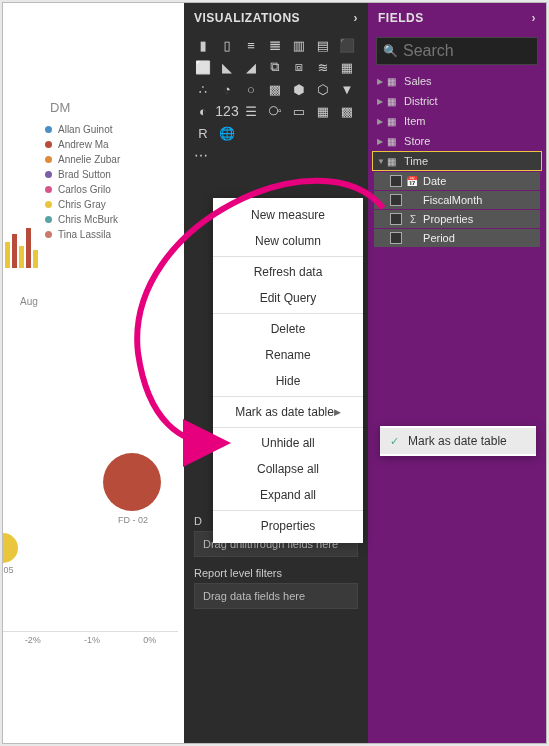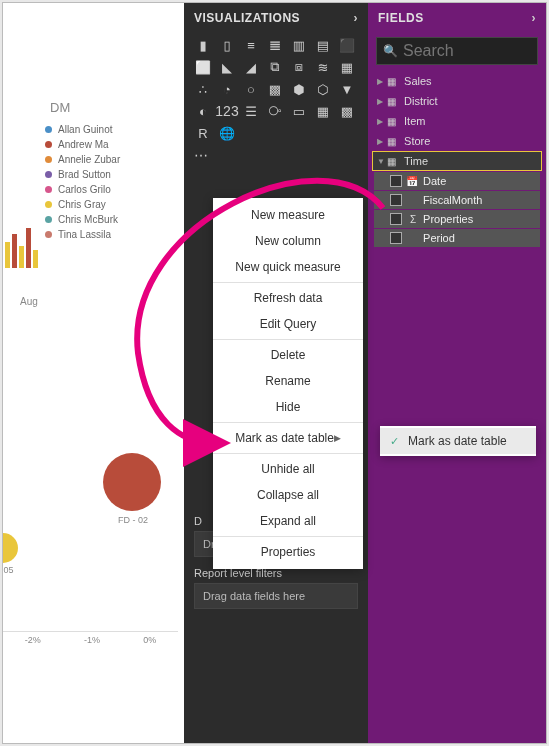--- a/index.html
+++ b/index.html
@@ -198,23 +198,20 @@
     </div>
   </div>
 
   <div class="ctx-menu">
     <div class="mi">
         <span>New measure</span>
       </div>
     <div class="mi">
         <span>New column</span>
       </div>
-    <div class="mi">
-        <span>New quick measure</span>
-      </div>
     <div class="sep"></div>
     <div class="mi">
         <span>Refresh data</span>
       </div>
     <div class="mi">
         <span>Edit Query</span>
       </div>
     <div class="sep"></div>
     <div class="mi">
         <span>Delete</span>

